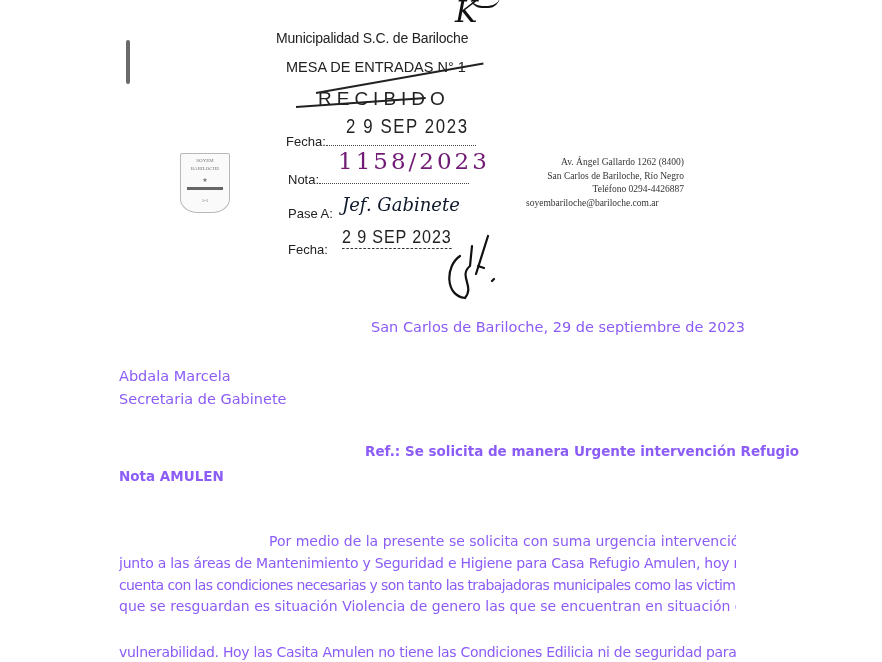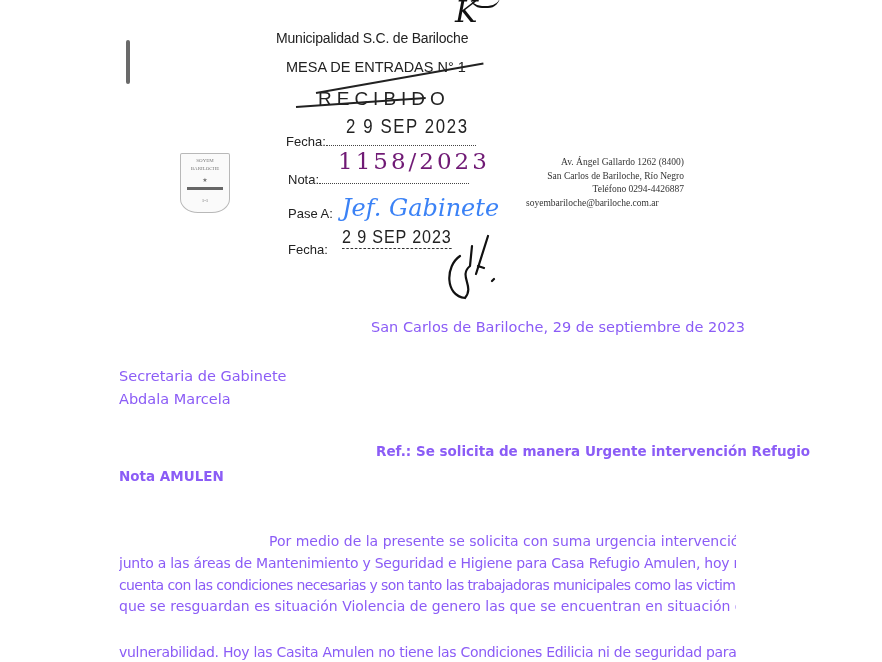--- a/index.html
+++ b/index.html
@@ -31,21 +31,21 @@
     background: #fafafa;
   }
   .logo-t { position: absolute; left: 0; width: 100%; text-align: center; font-size: 5px; color: #777; font-family: "Liberation Serif", serif; }
   
   .address { left: 510px; top: 156px; width: 174px; text-align: right; font-family: "Liberation Serif", serif; font-size: 9.5px; line-height: 13.5px; color: #333; }
   .address .email { text-align: left; padding-left: 16px; }
   
   .letter { font-family: "DejaVu Sans", sans-serif; font-size: 14.5px; color: #8b5cf6; }
   .place-date { left: 371px; top: 319px; }
   .recipient { left: 119px; top: 365px; line-height: 23px; }
-  .ref { left: 376px; top: 443px; font-weight: bold; font-size: 13.5px; }
+  .ref { left: 365px; top: 443px; font-weight: bold; font-size: 13.5px; }
   .casa { left: 119px; top: 468px; font-weight: bold; font-size: 13.5px; }
   .body-p { left: 119px; top: 531px; width: 617px; text-align: justify; line-height: 21.8px; font-size: 14px; }
   .body-p .line { display: block; text-align: justify; text-align-last: justify; white-space: nowrap; overflow: hidden; }
   .body-p .indent { padding-left: 150px; }
 </style>
 </head>
 <body>
 
 <div class="abs staple"></div>
 
@@ -65,21 +65,21 @@
   </div>
 
   <div class="stamp-line s-row" style="top:150px; left:12px;">
     <span>Nota:</span><span class="dotted" style="width:150px;"></span>
   </div>
   <div class="stamp-line hand" style="top:126px; left:62px; font-size:23px; font-style:normal; letter-spacing:3px; color:#701a75;">1158/2023</div>
 
   <div class="stamp-line s-row" style="top:184px; left:12px;">
     <span>Pase A:</span>
   </div>
-  <div class="stamp-line hand" style="top:172px; left:66px; font-size:24px; color:#3b82f6;">Jef. Gabinete</div>
+  <div class="stamp-line hand" style="top:172px; left:66px; font-size:18px; color:#0f172a;">Jef. Gabinete</div>
 
   <div class="stamp-line s-row" style="top:220px; left:12px;">
     <span>Fecha:</span>
   </div>
   <div class="stamp-line" style="top:204px; left:66px; font-size:19px; letter-spacing:1px; transform:scaleX(0.85); transform-origin:left; border-bottom:1px dashed #222;">2 9 SEP 2023</div>
 </div>
 
 <svg class="abs" style="left:440px; top:226px;" width="60" height="80" viewBox="0 0 60 80">
   <path d="M20 30 C5 40, 5 70, 25 72 C35 60, 18 50, 30 40 L32 20 M36 48 L48 10 M38 40 L44 42 M52 55 l2 -2" fill="none" stroke="#111" stroke-width="2.2" stroke-linecap="round"></path>
 </svg>
@@ -95,22 +95,22 @@
 <div class="abs address">
   <div>Av. Ángel Gallardo 1262 (8400)</div>
   <div>San Carlos de Bariloche, Río Negro</div>
   <div>Teléfono 0294-4426887</div>
   <div class="email">soyembariloche@bariloche.com.ar</div>
 </div>
 
 <div class="abs letter place-date">San Carlos de Bariloche, 29 de septiembre de 2023</div>
 
 <div class="abs letter recipient">
+  <div>Abdala Marcela</div>
   <div>Secretaria de Gabinete</div>
-  <div>Abdala Marcela</div>
 </div>
 
 <div class="abs letter ref">Ref.: Se solicita de manera Urgente intervención Refugio</div>
 <div class="abs letter casa">Nota AMULEN</div>
 
 <div class="abs letter body-p">
   <span class="line indent">Por medio de la presente se solicita con suma urgencia intervención</span>
   <span class="line" style="letter-spacing:-0.25px;">junto a las áreas de Mantenimiento y Seguridad e Higiene para Casa Refugio Amulen, hoy no</span>
   <span class="line" style="letter-spacing:-0.6px;">cuenta con las condiciones necesarias y son tanto las trabajadoras municipales como las victimas</span>
   <span class="line">que se resguardan es situación Violencia de genero las que se encuentran en situación de</span>

